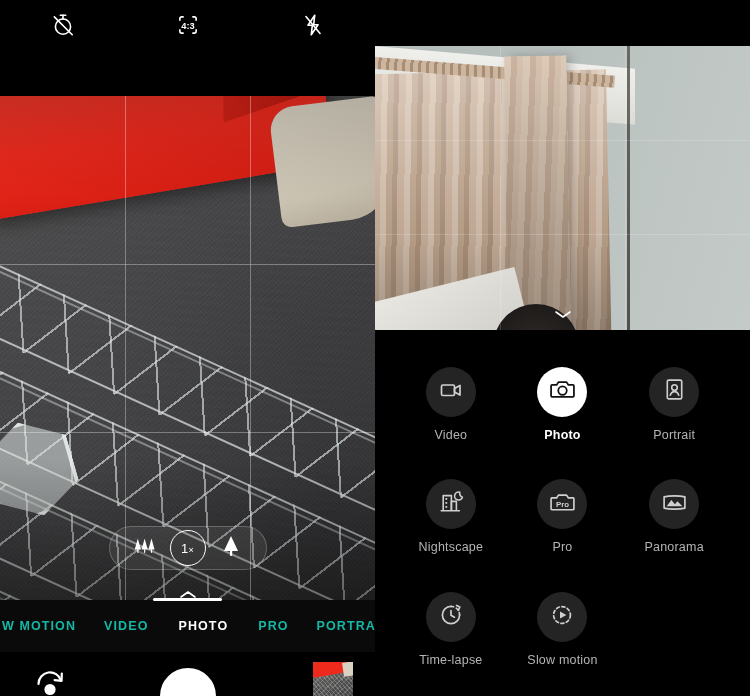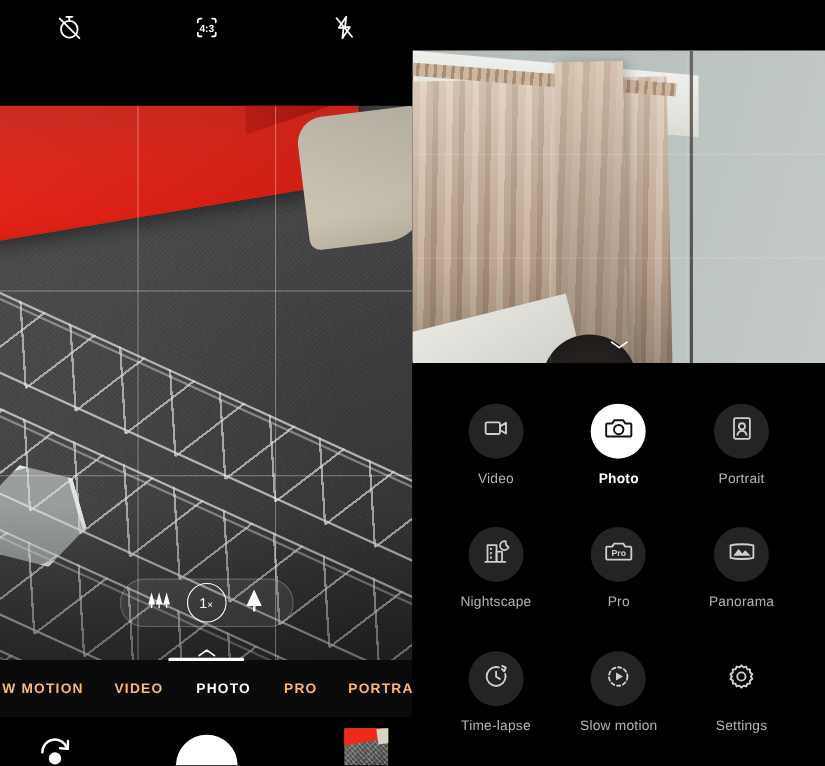--- a/index.html
+++ b/index.html
@@ -77,21 +77,21 @@
   .zoom-circle { width:36px; height:36px; border-radius:50%; border:1.6px solid #fff;
                  display:flex; align-items:center; justify-content:center; margin:0 2px; background:transparent; }
   .zoom-label { color:#fff; font-size:13px; font-weight:500; letter-spacing:.2px; }
   .zoom-label .x { font-size:9px; }
   .chev-up { position:absolute; left:50%; top:586px; transform:translateX(-50%); z-index:5; }
 
   
   .modestrip { position:absolute; left:0; top:600px; width:375px; height:52px; background:#0a0a0a; z-index:6; }
   .mode-indicator { position:absolute; left:153px; top:-2px; width:69px; height:3px; background:#fff; border-radius:2px; }
   .modes { display:flex; align-items:center; height:52px; padding-left:2px; }
-  .mode { color:#fdba74; font-size:12.5px; font-weight:bold; letter-spacing:1.1px; white-space:nowrap; }
+  .mode { color:#14b8a6; font-size:12.5px; font-weight:bold; letter-spacing:1.1px; white-space:nowrap; }
   .mode.m0 { margin-left:0px; }
   .mode.m1 { margin-left:28px; }
   .mode.m2 { margin-left:30px; color:#fff; }
   .mode.m3 { margin-left:30px; }
   .mode.m4 { margin-left:28px; }
 
   
   .bottombar { position:absolute; left:0; top:652px; width:375px; height:44px; background:#000; z-index:6; }
   .flip-btn { position:absolute; left:30px; top:10px; width:40px; height:40px; }
   .shutter { position:absolute; left:50%; top:12px; transform:translateX(-50%);
@@ -447,27 +447,16 @@
           <span>
             <svg width="26" height="26" viewBox="0 0 26 26" fill="none" stroke="#cfcfcf" stroke-width="1.7" stroke-linecap="round">
               <circle cx="13" cy="13" r="8.4" stroke-dasharray="3 2.6"></circle>
               <path d="M11 9.4 L17.4 13 L11 16.6 Z" fill="#cfcfcf" stroke="none"></path>
             </svg>
           </span>
         </div>
         <span class="glabel">Slow motion</span>
       </div>
 
-      <div class="gcell">
-        <div class="gicon plain">
-          <span>
-            <svg width="28" height="28" viewBox="0 0 26 26" fill="none" stroke="#cfcfcf" stroke-width="1.6" stroke-linejoin="round">
-              <path d="M13 3.6 L14.7 5.3 L17 4.6 L17.9 6.9 L20.3 7.1 L20.2 9.5 L22.2 10.9 L21 13 L22.2 15.1 L20.2 16.5 L20.3 18.9 L17.9 19.1 L17 21.4 L14.7 20.7 L13 22.4 L11.3 20.7 L9 21.4 L8.1 19.1 L5.7 18.9 L5.8 16.5 L3.8 15.1 L5 13 L3.8 10.9 L5.8 9.5 L5.7 7.1 L8.1 6.9 L9 4.6 L11.3 5.3 Z"></path>
-              <circle cx="13" cy="13" r="3.5"></circle>
-            </svg>
-          </span>
-        </div>
-        <span class="glabel">Settings</span>
-      </div>
 
     </div>
   </div>
 </div>
 
 </body></html>

